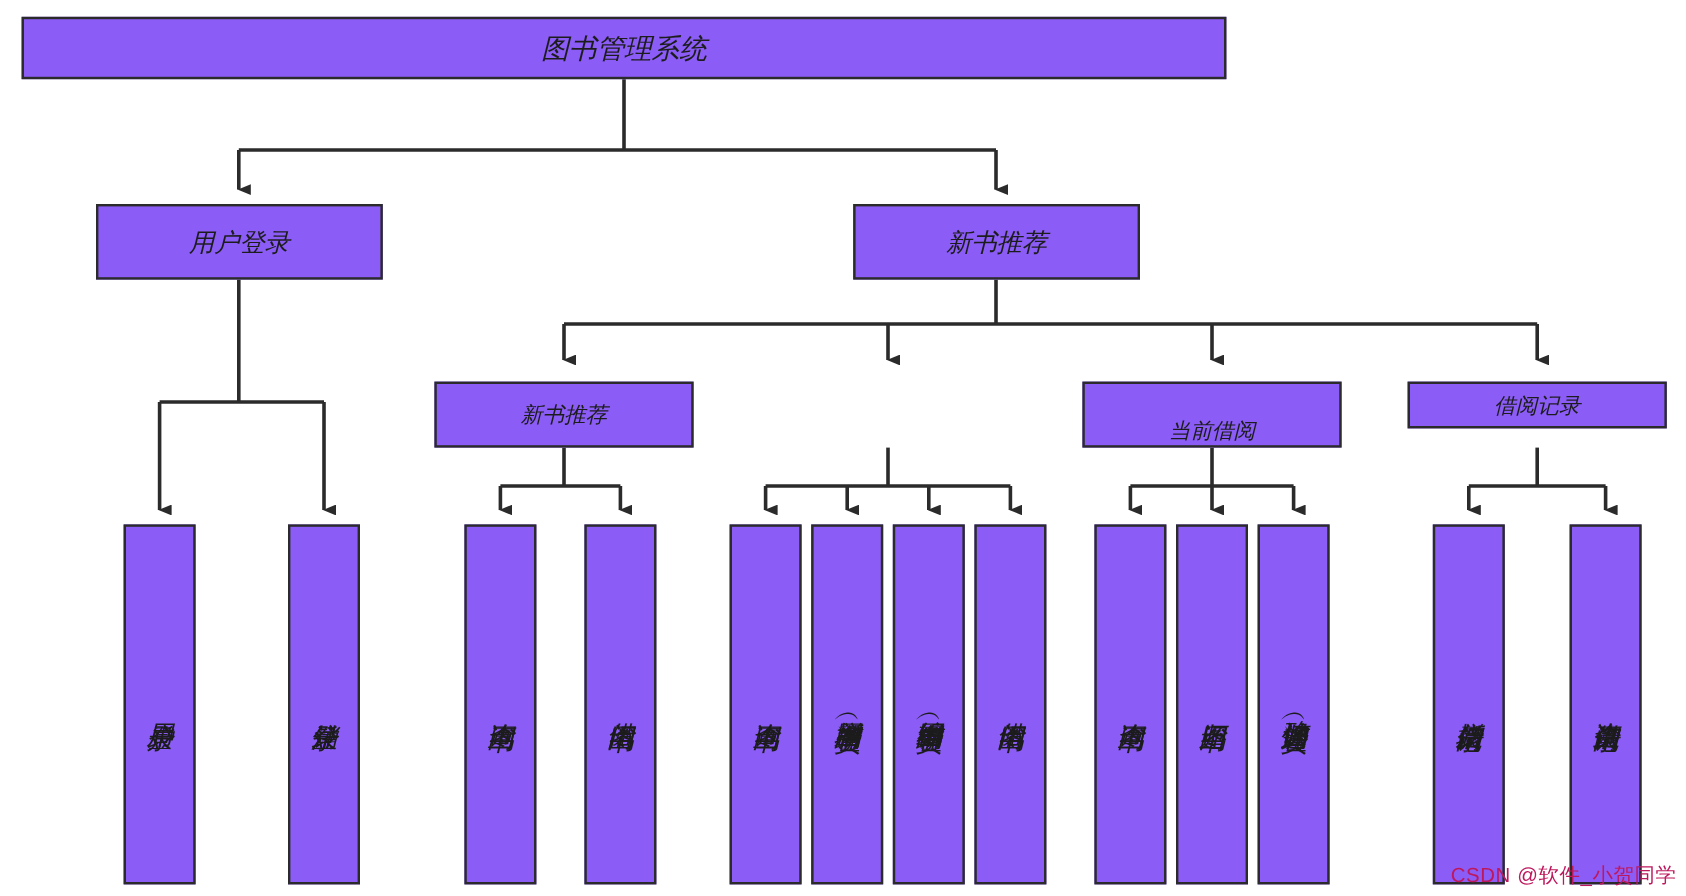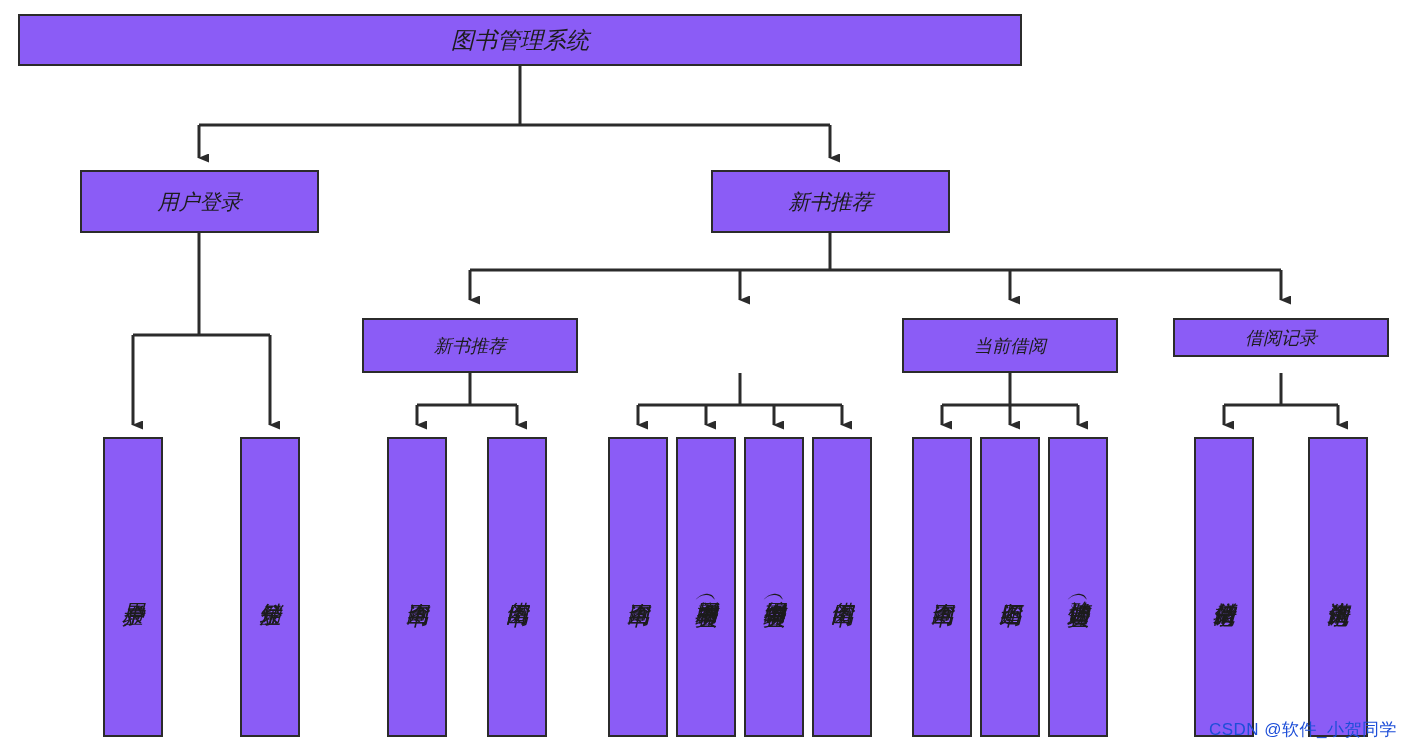--- a/index.html
+++ b/index.html
@@ -59,21 +59,21 @@
     writing-mode: vertical-rl;
     text-orientation: upright;
     white-space: normal;
     display: block;
   }
   .watermark {
     position: absolute;
     right: 8px;
     bottom: 6px;
     font-size: 17px;
-    color: #1d4ed8;
+    color: #be185d;
     letter-spacing: 0.5px;
     white-space: nowrap;
   }
 </style>
 </head>
 <body>
 
 <div id="canvas">
 
   <svg class="wires" viewBox="0 0 1405 747" xmlns="http://www.w3.org/2000/svg">
@@ -135,21 +135,21 @@
   <div class="node lvl2" style="left:80px; top:170px; width:239px; height:63px;">
     <span>用户登录</span>
   </div>
   <div class="node lvl2" style="left:711px; top:170px; width:239px; height:63px;">
     <span>新书推荐</span>
   </div>
 
   <div class="node lvl3" style="left:362px; top:318px; width:216px; height:55px;">
     <span>新书推荐</span>
   </div>
-  <div class="node lvl3" style="left:902px; top:318px; width:216px; height:55px;">
+  <div class="node lvl3" style="left:902px; top:318px; width:216px; height:55px;align-items:flex-end;">
     <span>当前借阅</span>
   </div>
   <div class="node lvl3" style="left:1173px; top:318px; width:216px; height:39px;">
     <span>借阅记录</span>
   </div>
 
   <div class="node leaf" style="left:103px; top:437px; width:60px; height:300px;">
     <span class="vtext">用户登录</span>
   </div>
   <div class="node leaf" style="left:240px; top:437px; width:60px; height:300px;">

